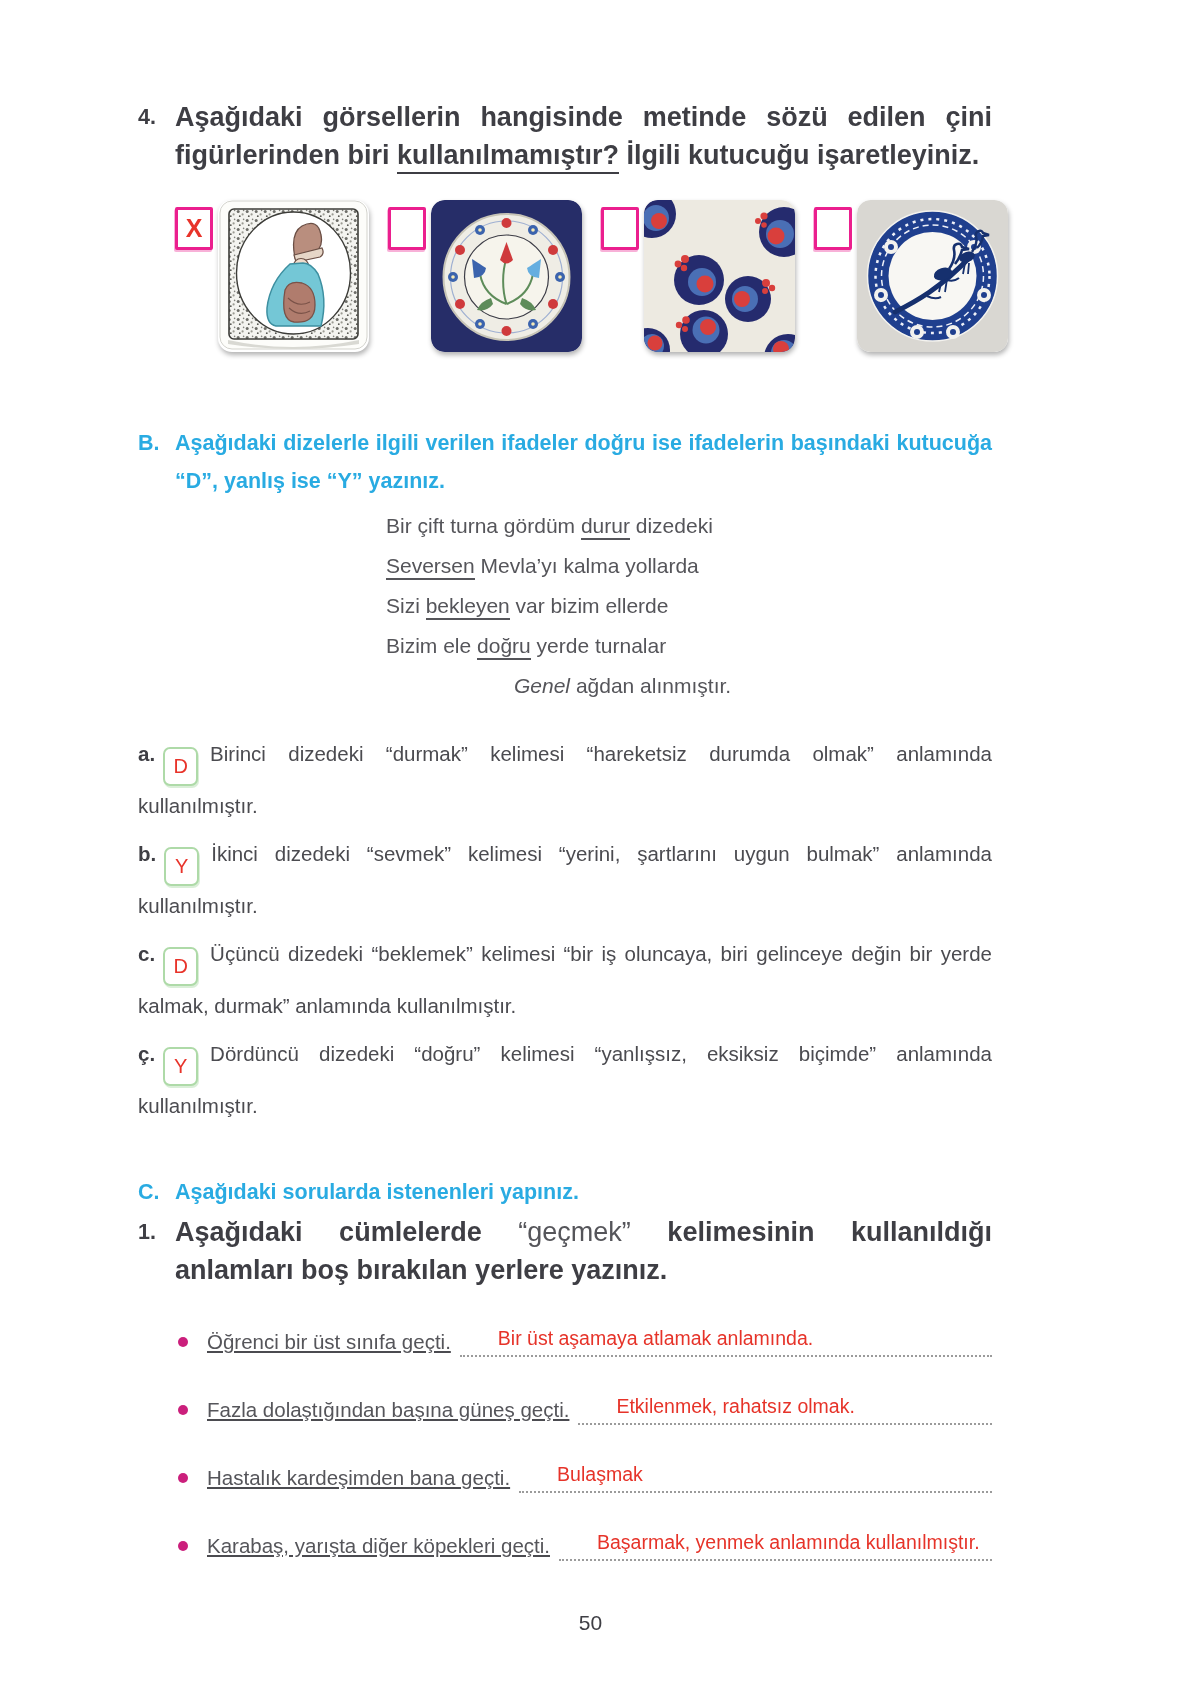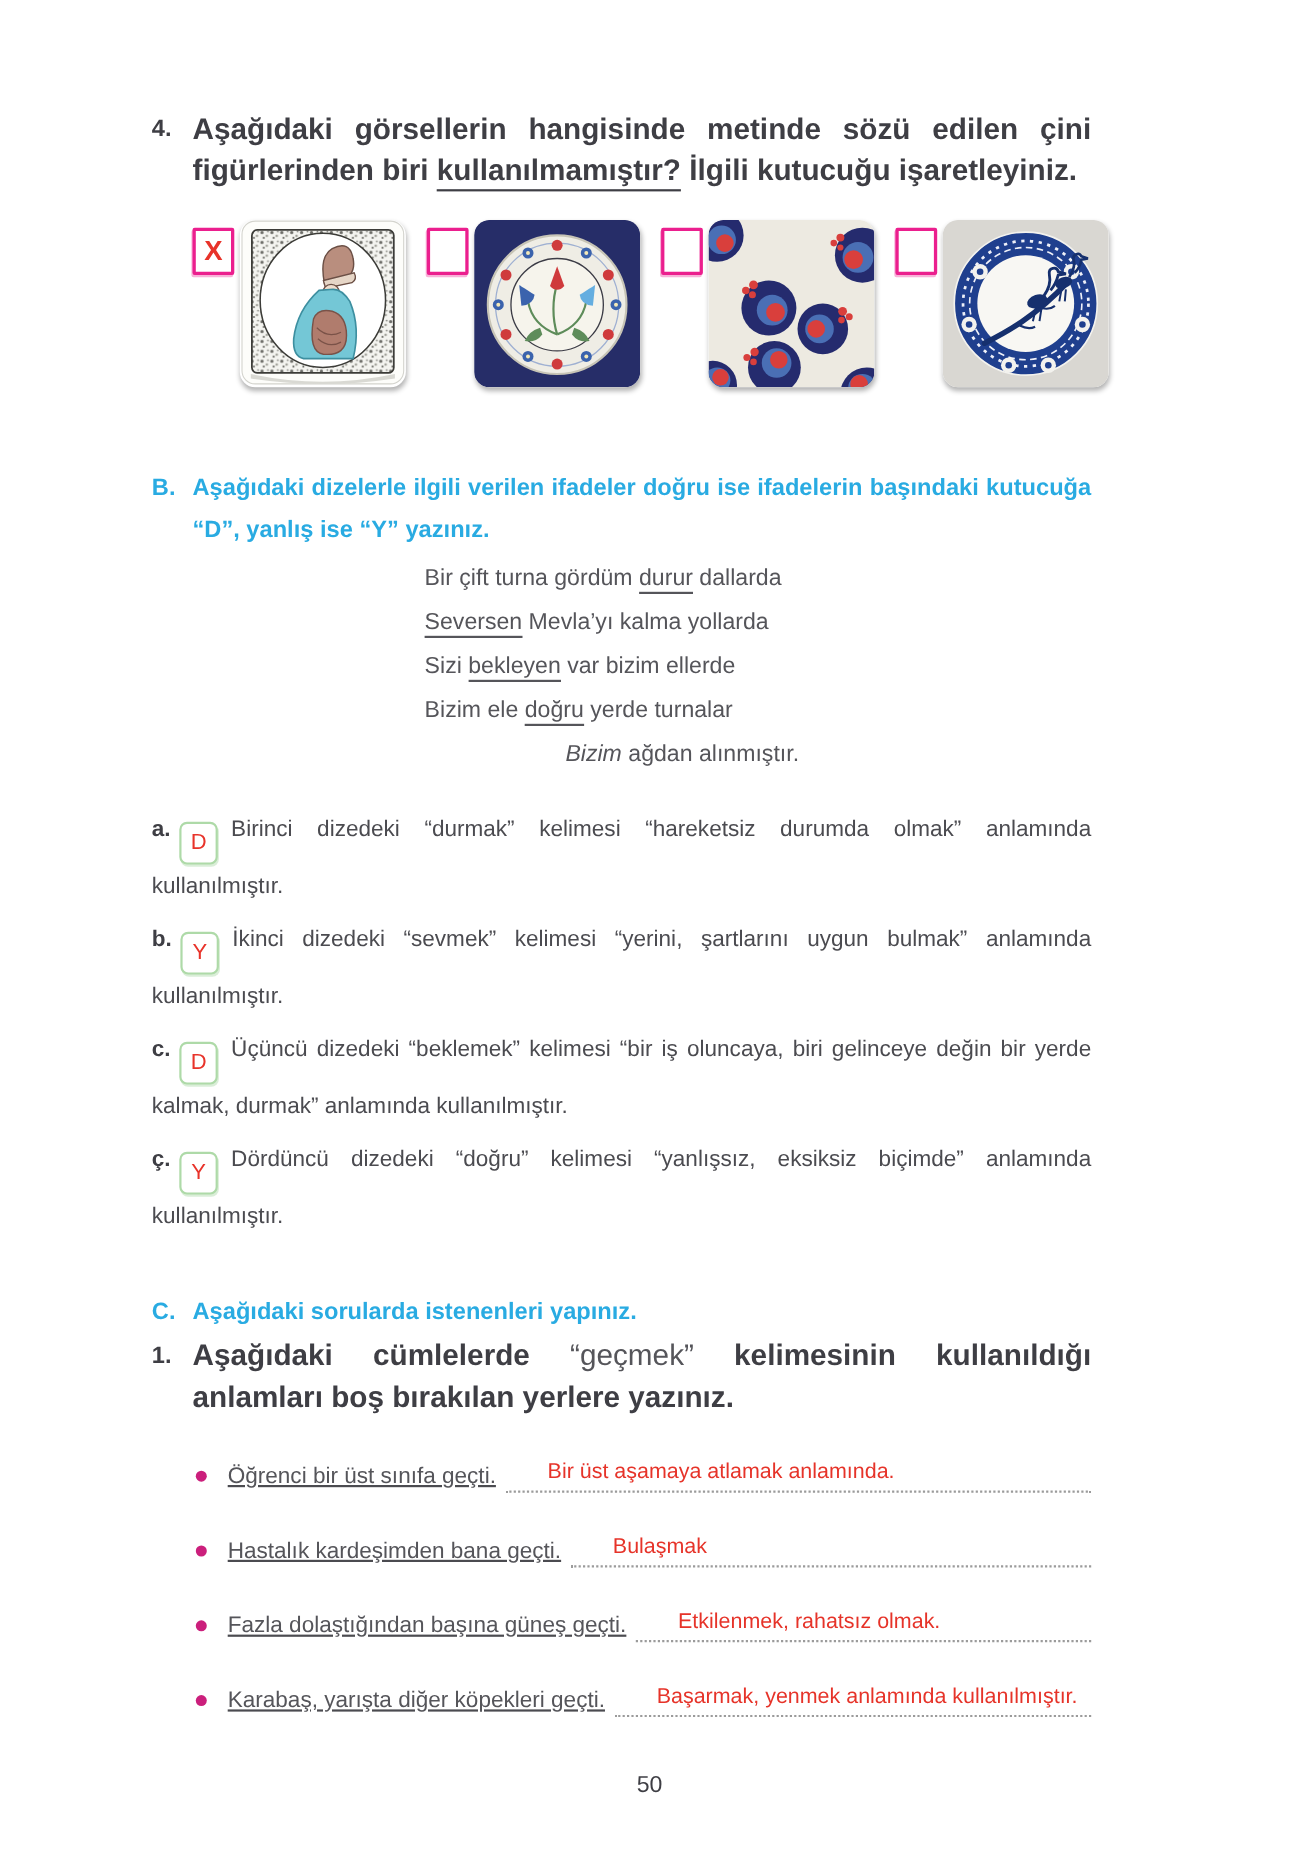--- a/index.html
+++ b/index.html
@@ -257,25 +257,25 @@
       </div>
     </div>
   </div>
 
   <div class="sec">
     <div class="sec-label">B.</div>
     <div class="sec-head">Aşağıdaki dizelerle ilgili verilen ifadeler doğru ise ifadelerin başındaki kutucuğa “D”, yanlış ise “Y” yazınız.</div>
   </div>
 
   <div class="verse">
-    <div><span>Bir çift turna gördüm </span><span class="u">durur</span><span> dallarda</span></div>
+    <div><span>Bir çift turna gördüm </span><span class="u">durur</span><span> dizedeki</span></div>
     <div><span></span><span class="u">Seversen</span><span> Mevla’yı kalma yollarda</span></div>
     <div><span>Sizi </span><span class="u">bekleyen</span><span> var bizim ellerde</span></div>
     <div><span>Bizim ele </span><span class="u">doğru</span><span> yerde turnalar</span></div>
-    <div class="verse-src"><span class="it">Bizim</span><span> ağdan alınmıştır.</span></div>
+    <div class="verse-src"><span class="it">Genel</span><span> ağdan alınmıştır.</span></div>
   </div>
 
   <p class="tf"><span class="tf-label">a.</span><span class="tf-box">D</span><span>Birinci dizedeki “durmak” kelimesi “hareketsiz durumda olmak” anlamında kullanılmıştır.</span></p>
   <p class="tf"><span class="tf-label">b.</span><span class="tf-box">Y</span><span>İkinci dizedeki “sevmek” kelimesi “yerini, şartlarını uygun bulmak” anlamında kullanılmıştır.</span></p>
   <p class="tf"><span class="tf-label">c.</span><span class="tf-box">D</span><span>Üçüncü dizedeki “beklemek” kelimesi “bir iş oluncaya, biri gelinceye değin bir yerde kalmak, durmak” anlamında kullanılmıştır.</span></p>
   <p class="tf"><span class="tf-label">ç.</span><span class="tf-box">Y</span><span>Dördüncü dizedeki “doğru” kelimesi “yanlışsız, eksiksiz biçimde” anlamında kullanılmıştır.</span></p>
 
   <div class="sec secC">
     <div class="sec-label">C.</div>
     <div class="sec-head">Aşağıdaki sorularda istenenleri yapınız.</div>
@@ -289,30 +289,30 @@
   <div class="bullets">
     <div class="b-row">
       <span class="b-dot"></span>
       <span class="b-sentence">Öğrenci bir üst sınıfa geçti.</span>
       <span class="b-fill">
           <span class="b-answer">Bir üst aşamaya atlamak anlamında.</span>
         </span>
     </div>
     <div class="b-row">
       <span class="b-dot"></span>
+      <span class="b-sentence">Fazla dolaştığından başına güneş geçti.</span>
+      <span class="b-fill">
+          <span class="b-answer">Etkilenmek, rahatsız olmak.</span>
+        </span>
+    </div>
+    <div class="b-row">
+      <span class="b-dot"></span>
       <span class="b-sentence">Hastalık kardeşimden bana geçti.</span>
       <span class="b-fill">
           <span class="b-answer">Bulaşmak</span>
-        </span>
-    </div>
-    <div class="b-row">
-      <span class="b-dot"></span>
-      <span class="b-sentence">Fazla dolaştığından başına güneş geçti.</span>
-      <span class="b-fill">
-          <span class="b-answer">Etkilenmek, rahatsız olmak.</span>
         </span>
     </div>
     <div class="b-row">
       <span class="b-dot"></span>
       <span class="b-sentence">Karabaş, yarışta diğer köpekleri geçti.</span>
       <span class="b-fill">
           <span class="b-answer">Başarmak, yenmek anlamında kullanılmıştır.</span>
         </span>
     </div>
   </div>

